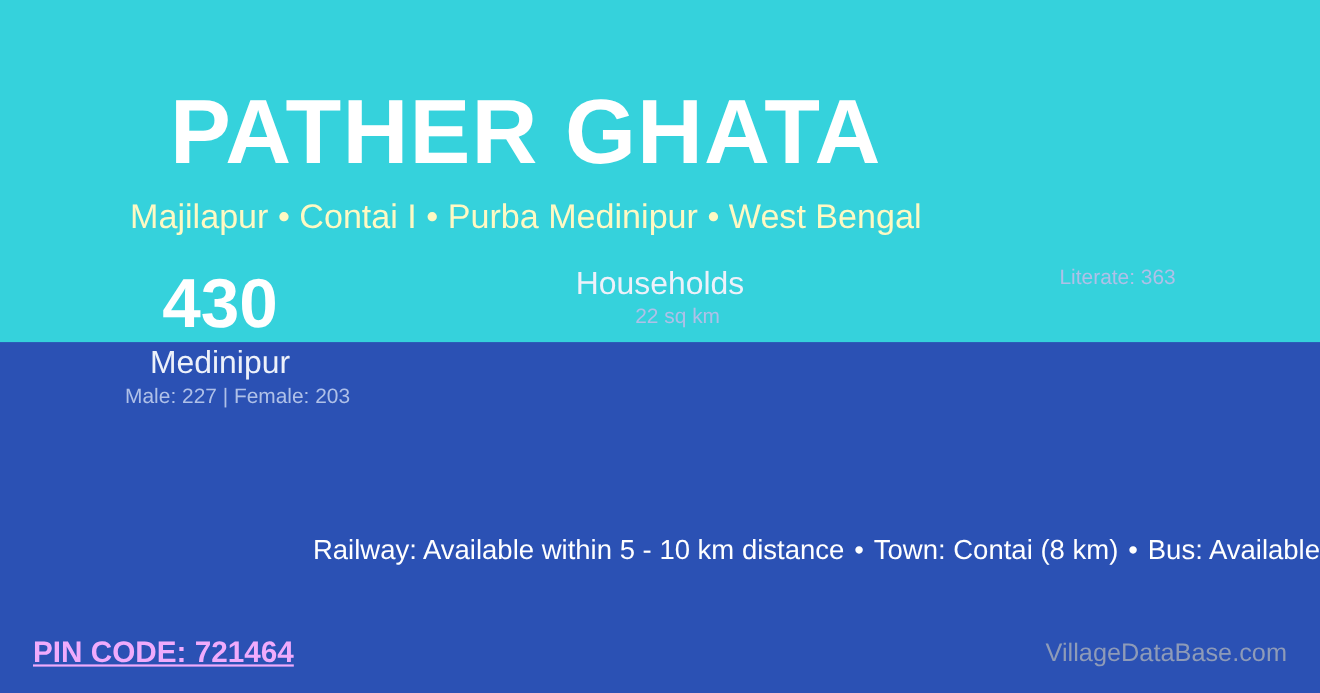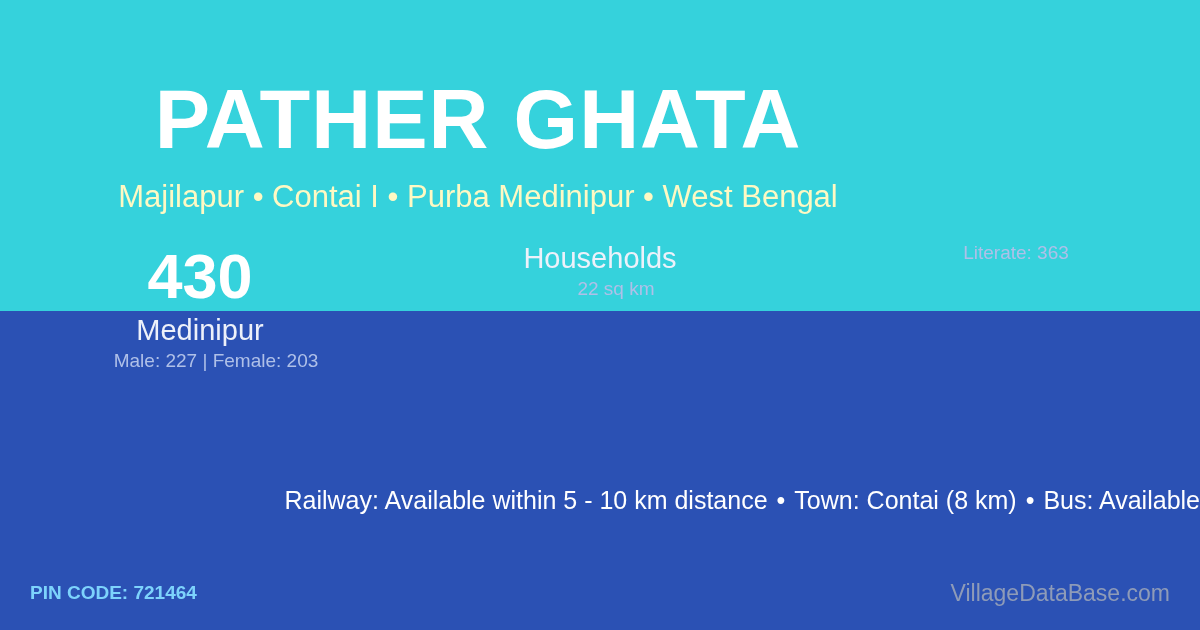--- a/index.html
+++ b/index.html
@@ -118,25 +118,26 @@
     left: 0;
     top: 572px;
     width: 1200px;
     height: 42px;
     padding: 0 30px;
     display: flex;
     align-items: center;
     justify-content: space-between;
   }
   .pin-code {
-    font-size: 19px;
+    font-size: 27px;
     font-weight: 700;
     line-height: 34px;
-    color: #7dd3fc;
+    color: #f0abfc;
     white-space: nowrap;
+    text-decoration: underline;
   }
   .watermark {
     font-size: 23px;
     font-weight: 400;
     line-height: 30px;
     color: #8E9BB8;
     white-space: nowrap;
   }
 </style>
 </head>

